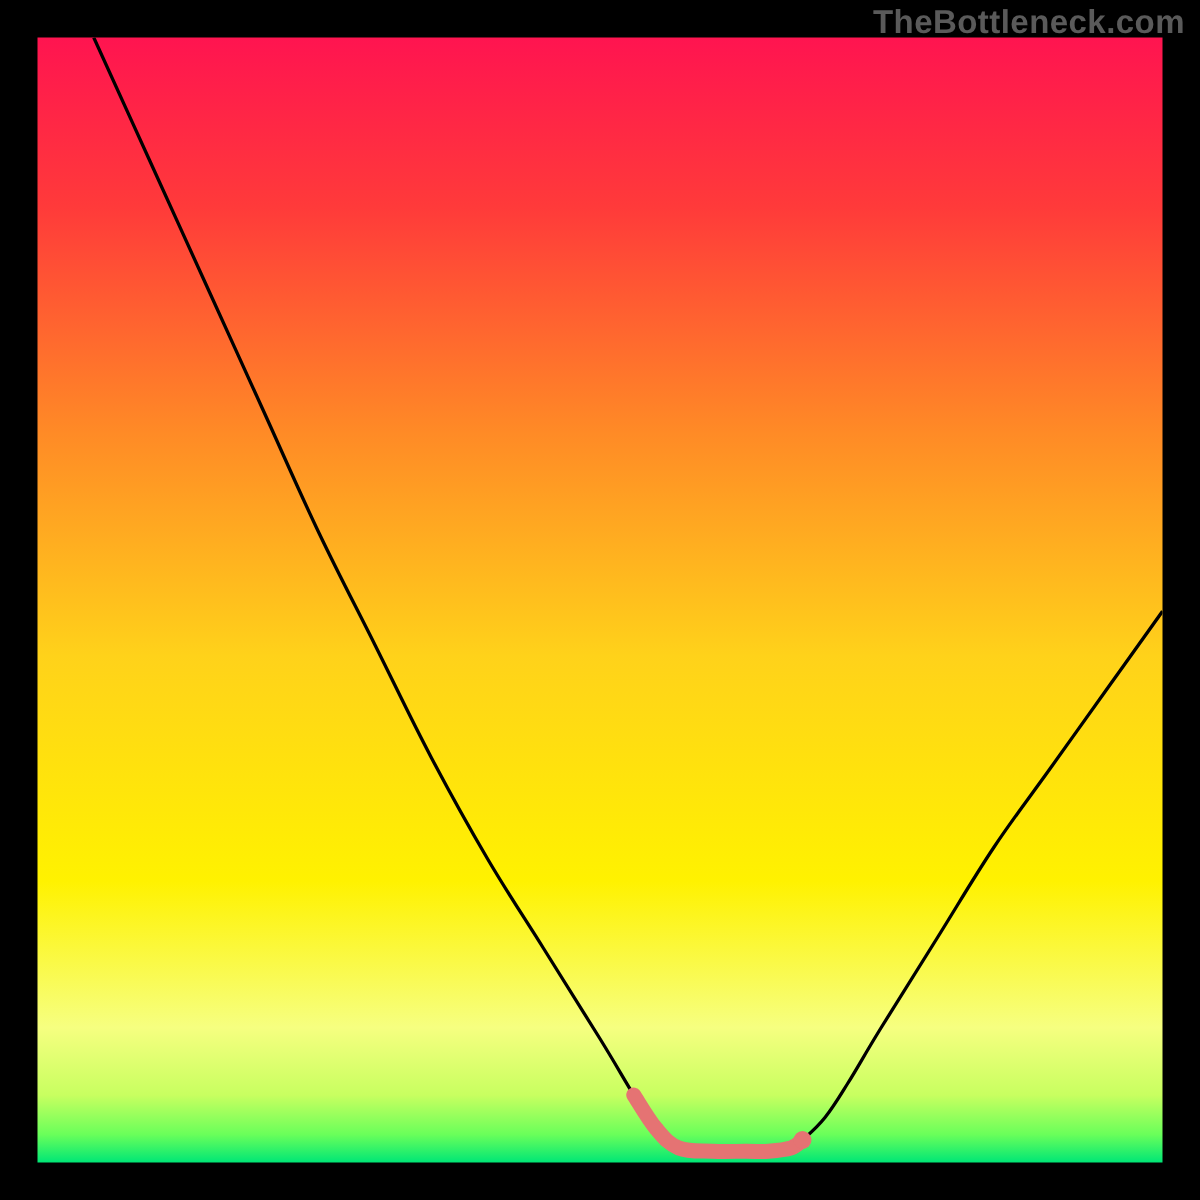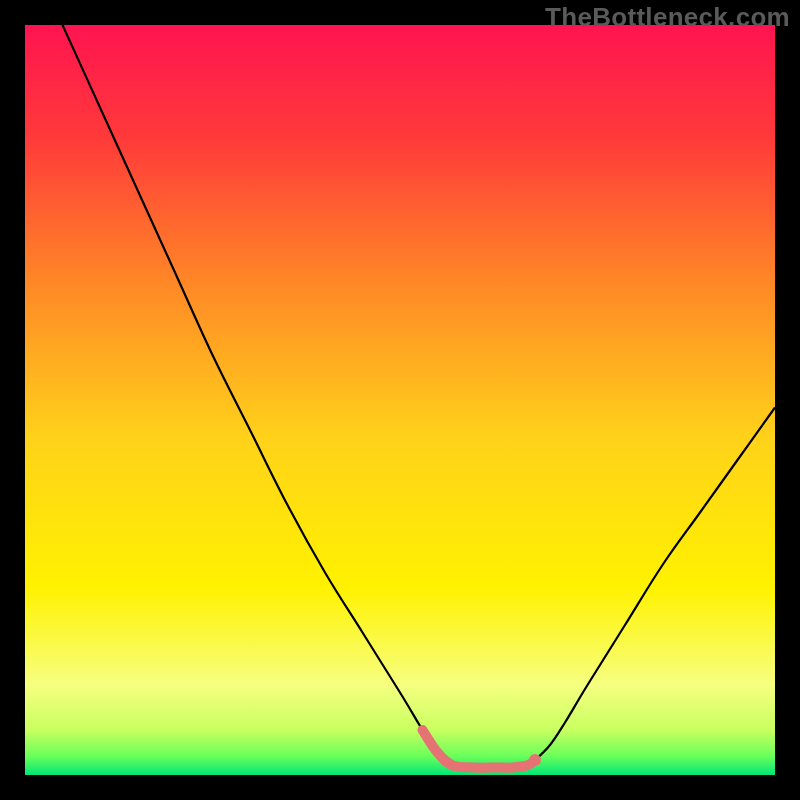--- a/index.html
+++ b/index.html
@@ -14,21 +14,21 @@
   .frame {
     position: absolute;
     inset: 0;
     background: #000;
   }
   .watermark {
     position: absolute;
     top: 2px;
     right: 10px;
     color: #5a5a5a;
-    font-size: 26px;
+    font-size: 22px;
     font-weight: 600;
     letter-spacing: 0.3px;
     z-index: 10;
   }
   svg.plot {
     position: absolute;
     inset: 0;
     width: 800px;
     height: 800px;
   }

